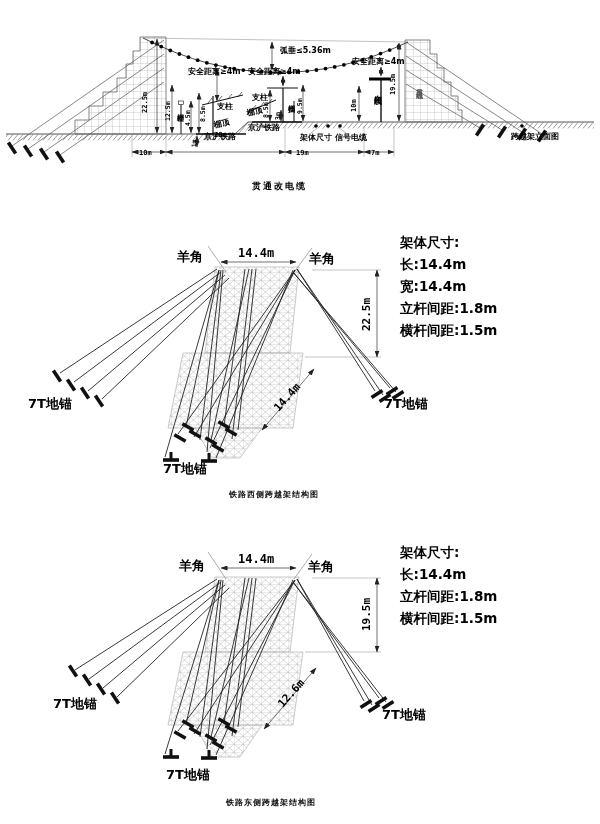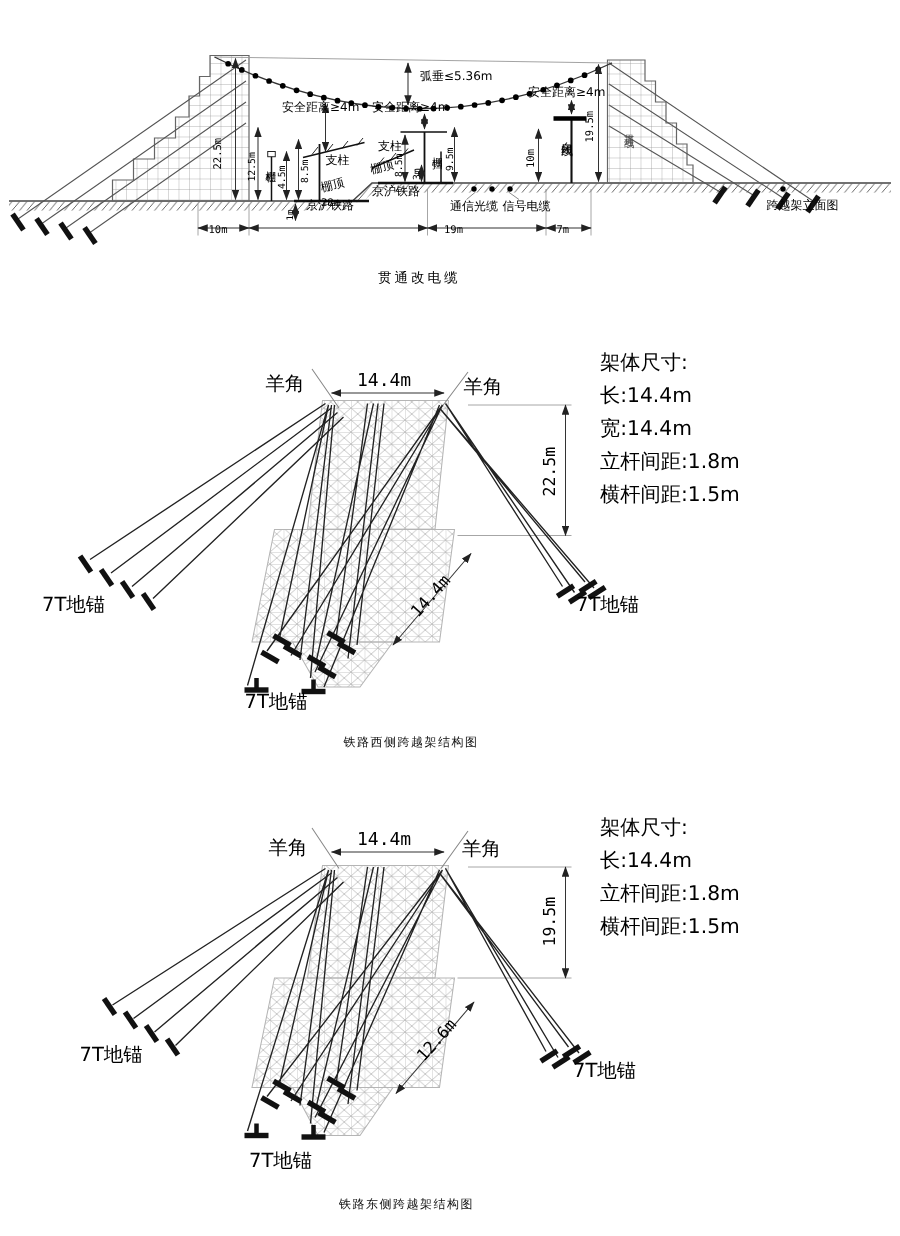--- a/index.html
+++ b/index.html
@@ -1,17 +1,17 @@
 <!DOCTYPE html>
 <html><head>
 <meta charset="utf-8">
 <style>
   html,body{margin:0;padding:0;background:#fff;}
   .page{position:relative;width:600px;height:824px;background:#ffffff;overflow:hidden;
-        font-family:"DejaVu Sans","Liberation Sans",sans-serif;color:#000;}
+        font-family:"DejaVu Sans","Liberation Sans",sans-serif;color:#000;font-weight:bold;}
   svg{position:absolute;left:0;top:0;}
   .lbl{position:absolute;white-space:nowrap;line-height:1;color:#000;}
   .s6{font-size:6px;}  .s65{font-size:6.5px;} .s7{font-size:7px;} .s8{font-size:8px;}
   .s9{font-size:9px;letter-spacing:2px;}
   .big{font-size:13px;} .dimtx{font-family:"DejaVu Sans Mono","Liberation Mono",monospace;}
   .d12{font-size:12px;} .d11{font-size:11px;}
   .vert{writing-mode:vertical-rl;text-orientation:upright;letter-spacing:1px;}
   .rot90{transform:rotate(-90deg);transform-origin:0 0;}
   .rot48{transform:rotate(-48deg);transform-origin:0 0;}
   .rotm14{transform:rotate(-14deg);transform-origin:0 0;}
@@ -271,21 +271,21 @@
 <span class="lbl s8 rotm14" style="left:246px;top:110px">棚顶</span>
 <span class="lbl s8" style="left:248px;top:124px">京沪铁路</span>
 <span class="lbl s7 vert" style="left:287px;top:99px">棚挡</span>
 <span class="lbl s65 rot90 dimtx" style="left:263px;top:118px">8.5m</span>
 <span class="lbl s65 rot90 dimtx" style="left:275px;top:120px">3m</span>
 <span class="lbl s65 rot90 dimtx" style="left:297px;top:114px">9.5m</span>
 
 <span class="lbl s8 vert" style="left:373px;top:88px">自闭线</span>
 <span class="lbl s7 rot90 dimtx" style="left:351px;top:112px">10m</span>
 <span class="lbl s7 vert" style="left:415px;top:84px;color:#555">贯通线</span>
-<span class="lbl s8" style="left:300px;top:134px">通信光缆</span>
+<span class="lbl s8" style="left:300px;top:134px">架体尺寸</span>
 <span class="lbl s8" style="left:335px;top:134px">信号电缆</span>
 <span class="lbl s8" style="left:511px;top:133px">跨越架立面图</span>
 
 <span class="lbl s7 dimtx" style="left:139px;top:150px">10m</span>
 <span class="lbl s7 dimtx" style="left:214px;top:132px">28m</span>
 <span class="lbl s7 dimtx" style="left:296px;top:150px">19m</span>
 <span class="lbl s7 dimtx" style="left:371px;top:150px">7m</span>
 <span class="lbl s9" style="left:252px;top:182px">贯通改电缆</span>
 
 <span class="lbl big" style="left:177px;top:250px">羊角</span>

